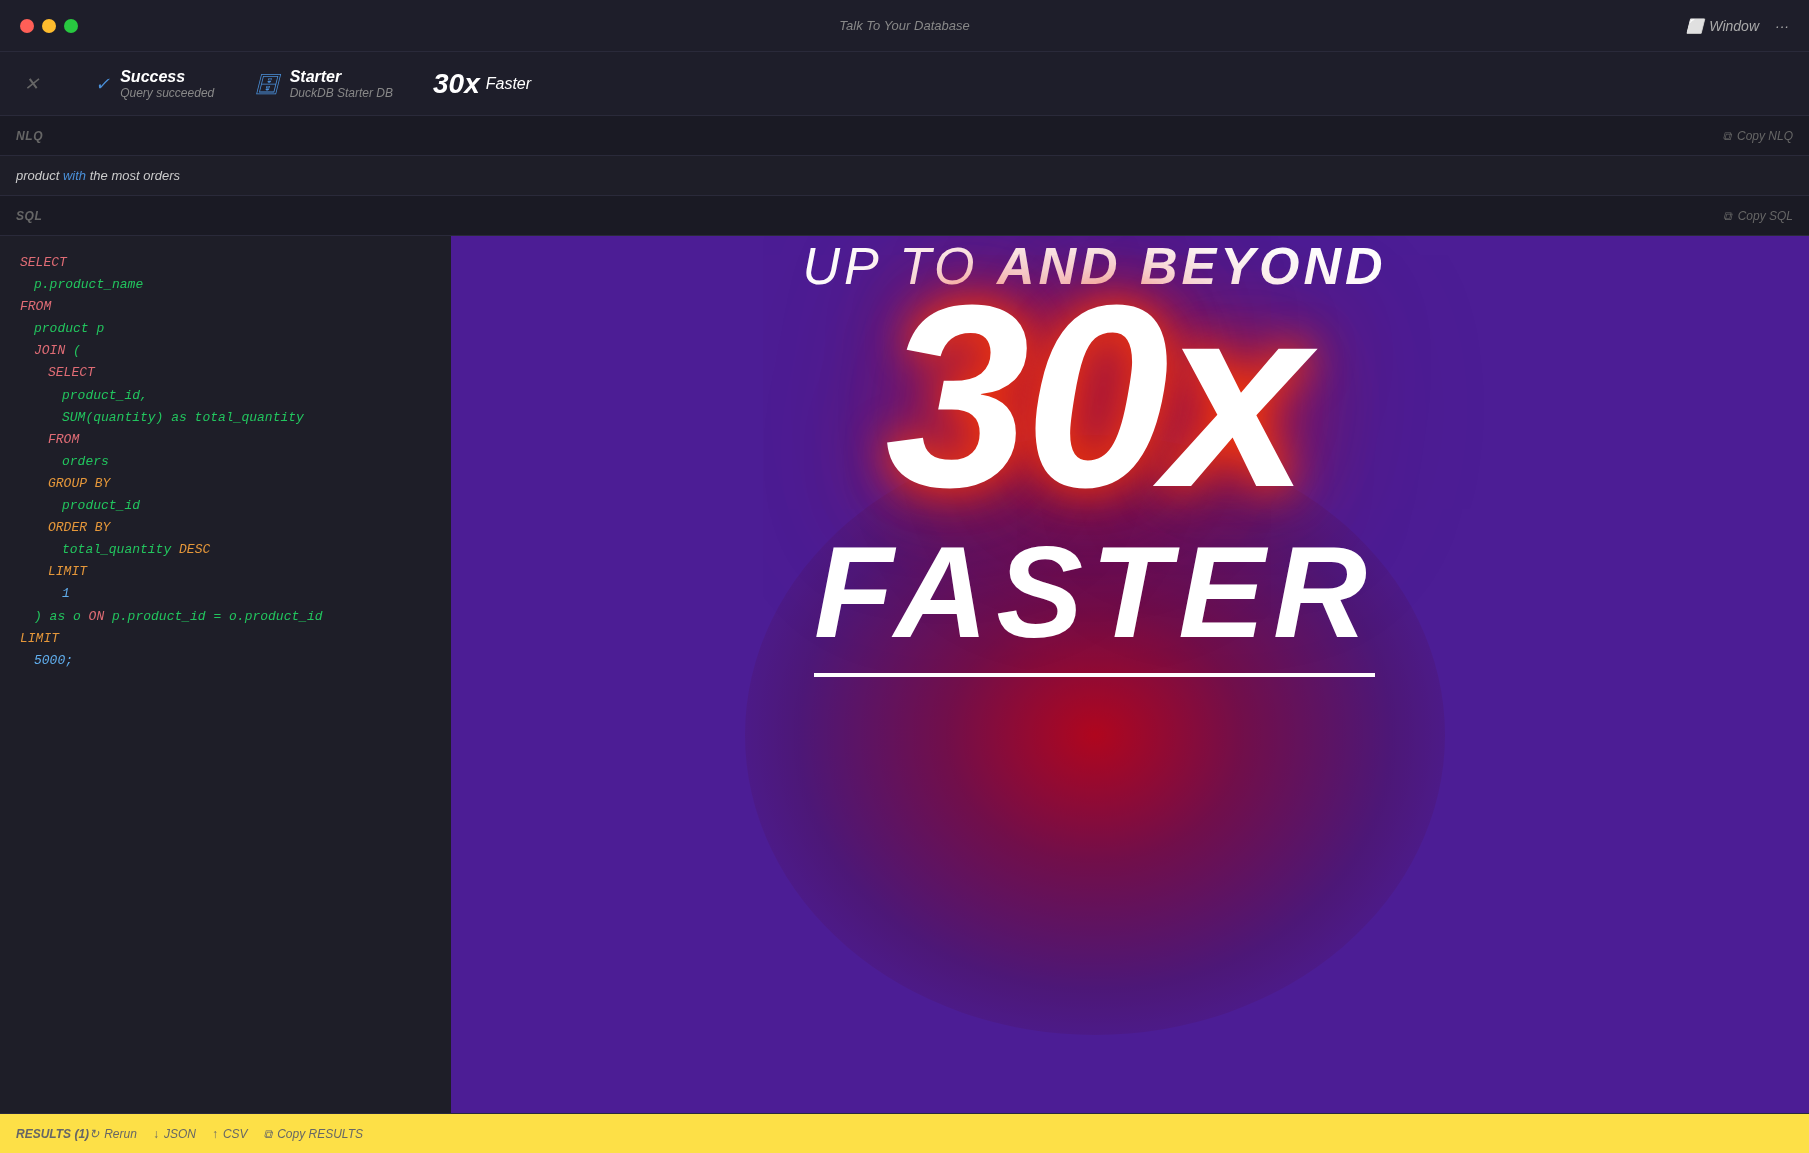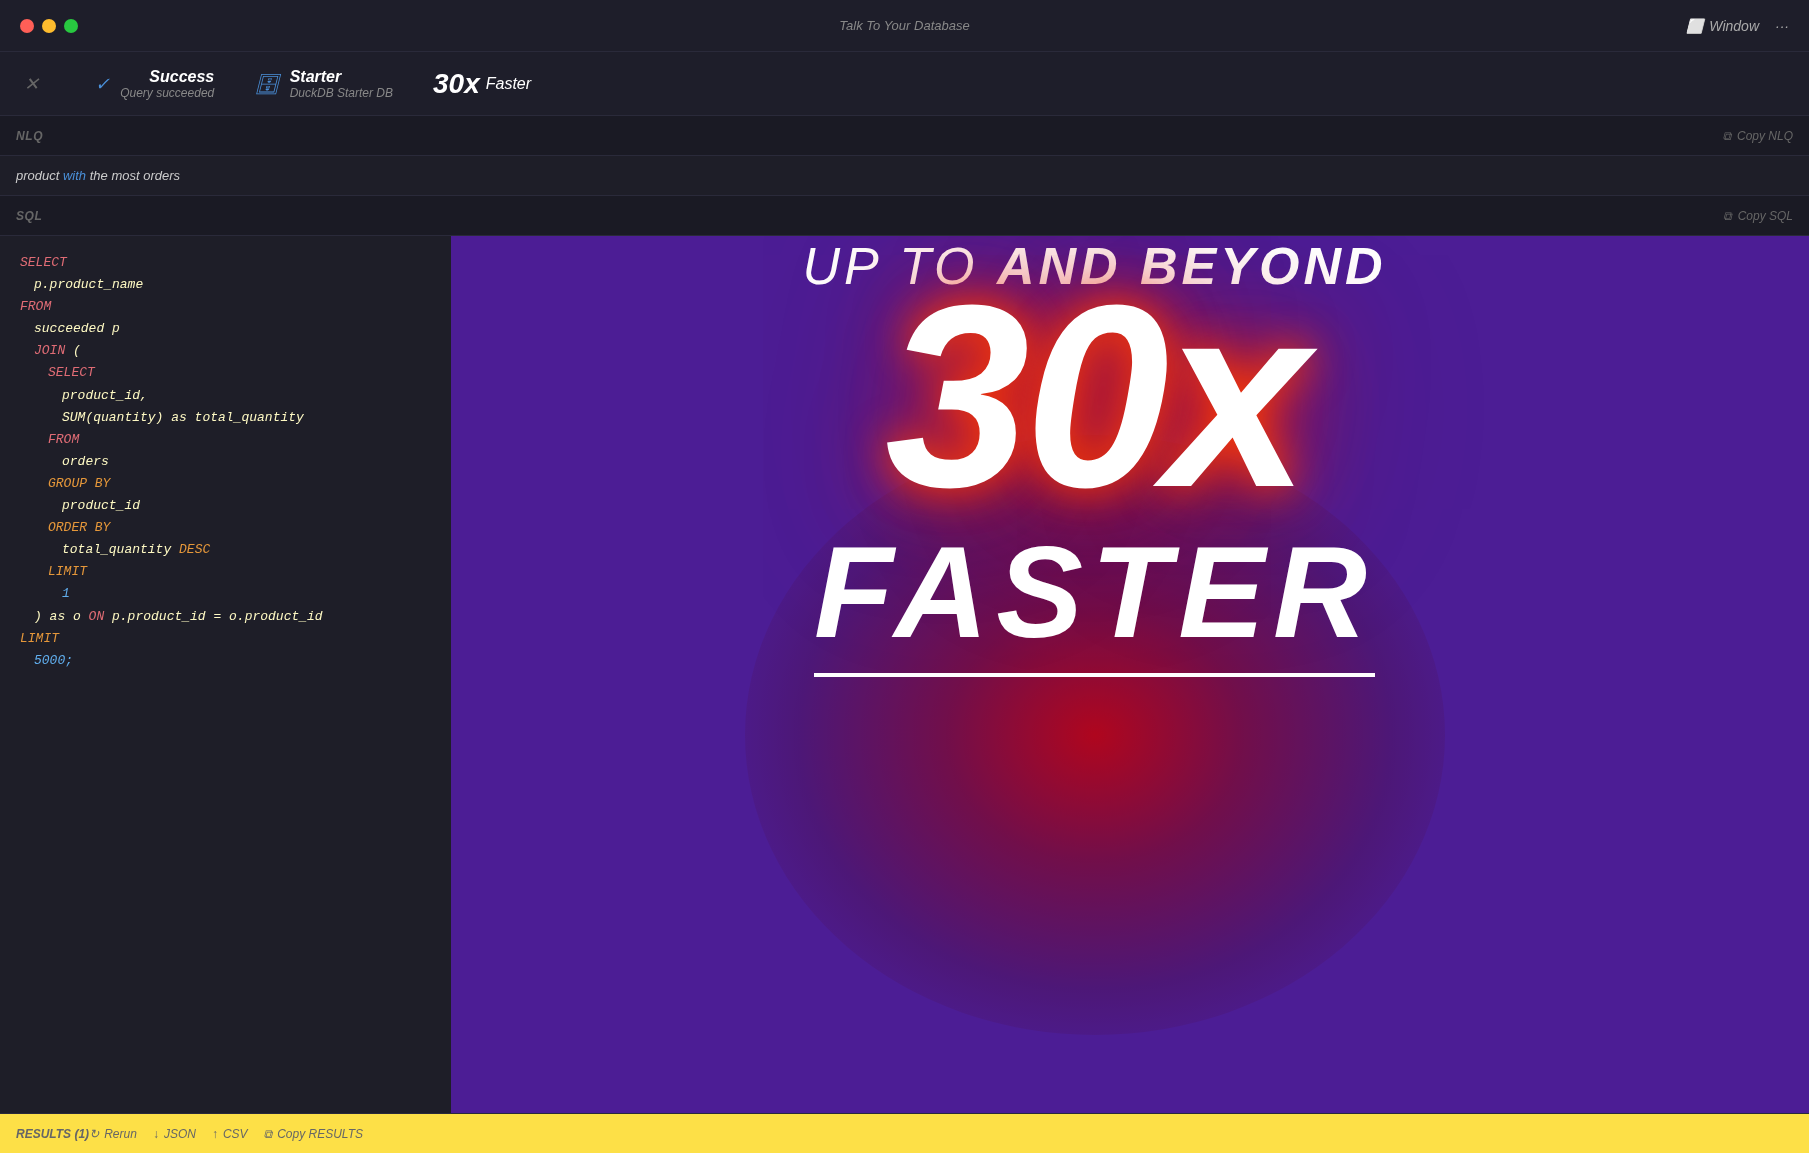--- a/index.html
+++ b/index.html
@@ -89,21 +89,20 @@
       gap: 10px;
     }
     .check-icon {
       color: #4a90d9;
       font-size: 18px;
     }
     .status-text h3 {
       color: #ffffff;
       font-size: 16px;
       font-weight: 600;
-      text-align: right;
     }
     .status-text p {
       color: #888;
       font-size: 12px;
     }
     .db-info {
       display: flex;
       align-items: center;
       gap: 10px;
     }
@@ -198,21 +197,21 @@
       font-size: 13px;
       line-height: 1.7;
       flex-shrink: 0;
       overflow-y: auto;
       position: relative;
       z-index: 2;
     }
     .kw-red { color: #e06c75; }
     .kw-orange { color: #e5973a; margin-top: 32px; }
     .kw-blue { color: #61afef; }
-    .kw-white { color: #fef9c3; }
+    .kw-white { color: #22c55e; }
     
     .marketing-overlay {
       position: absolute;
       top: 0;
       left: 380px;
       right: 0;
       bottom: 0;
       background: #4c1d95;
       display: flex;
       flex-direction: column;
@@ -384,21 +383,21 @@
       <span>Copy SQL</span>
     </div>
   </div>
 
   <div class="main-content">
 
     <div class="sql-code">
       <div><span class="kw-red">SELECT</span></div>
       <div style="padding-left:14px"><span class="kw-white">p.product_name</span></div>
       <div><span class="kw-red">FROM</span></div>
-      <div style="padding-left:14px"><span class="kw-white">succeeded p</span></div>
+      <div style="padding-left:14px"><span class="kw-white">product p</span></div>
       <div style="padding-left:14px"><span class="kw-red">JOIN</span><span class="kw-white"> (</span></div>
       <div style="padding-left:28px"><span class="kw-red">SELECT</span></div>
       <div style="padding-left:42px"><span class="kw-white">product_id,</span></div>
       <div style="padding-left:42px"><span class="kw-white">SUM(quantity) as total_quantity</span></div>
       <div style="padding-left:28px"><span class="kw-red">FROM</span></div>
       <div style="padding-left:42px"><span class="kw-white">orders</span></div>
       <div style="padding-left:28px"><span class="kw-orange">GROUP BY</span></div>
       <div style="padding-left:42px"><span class="kw-white">product_id</span></div>
       <div style="padding-left:28px"><span class="kw-orange">ORDER BY</span></div>
       <div style="padding-left:42px"><span class="kw-white">total_quantity </span><span class="kw-orange">DESC</span></div>

